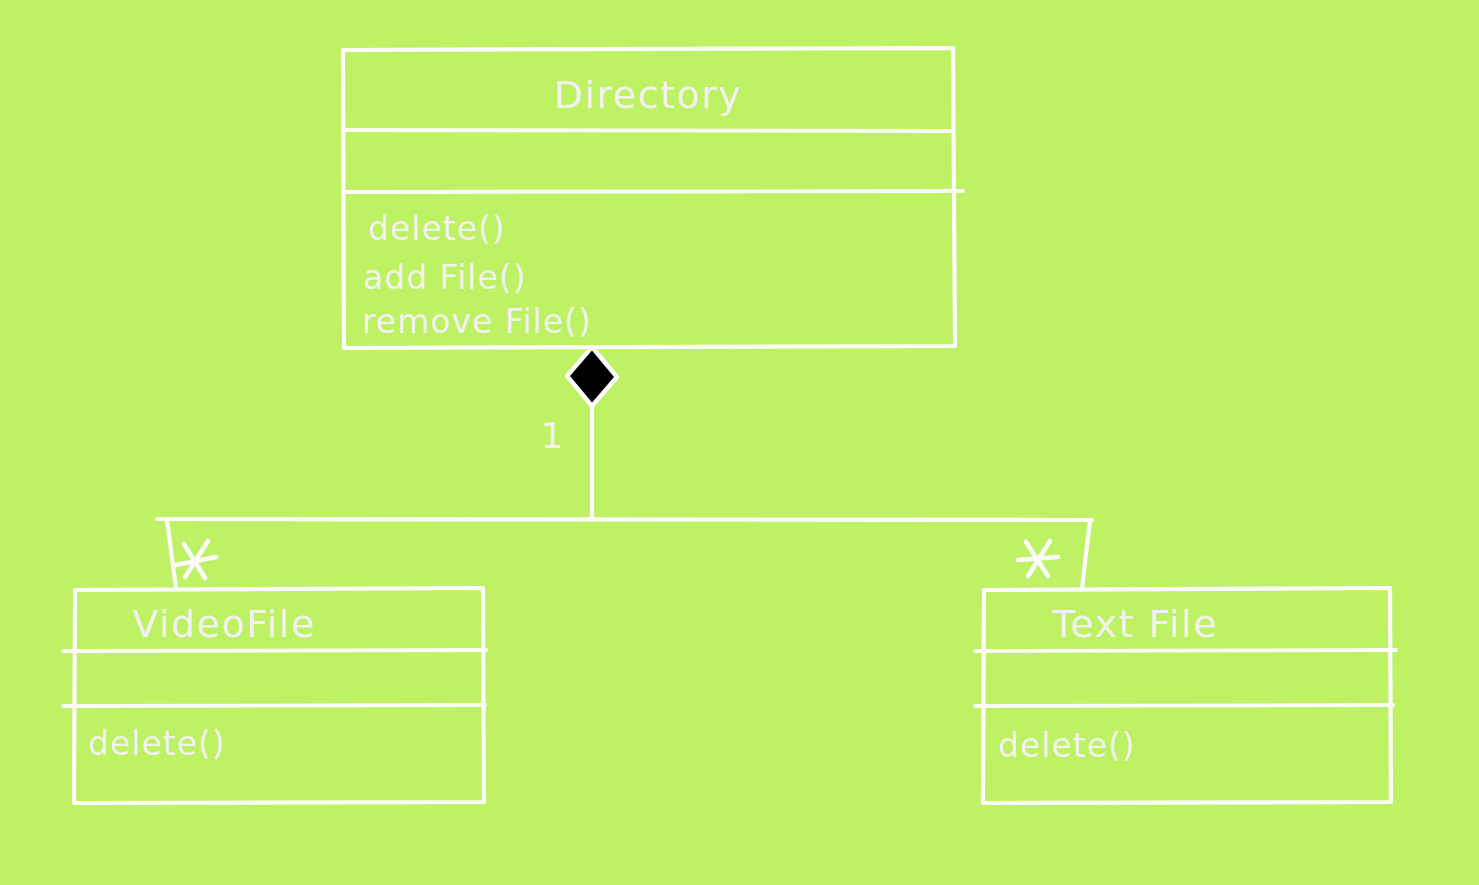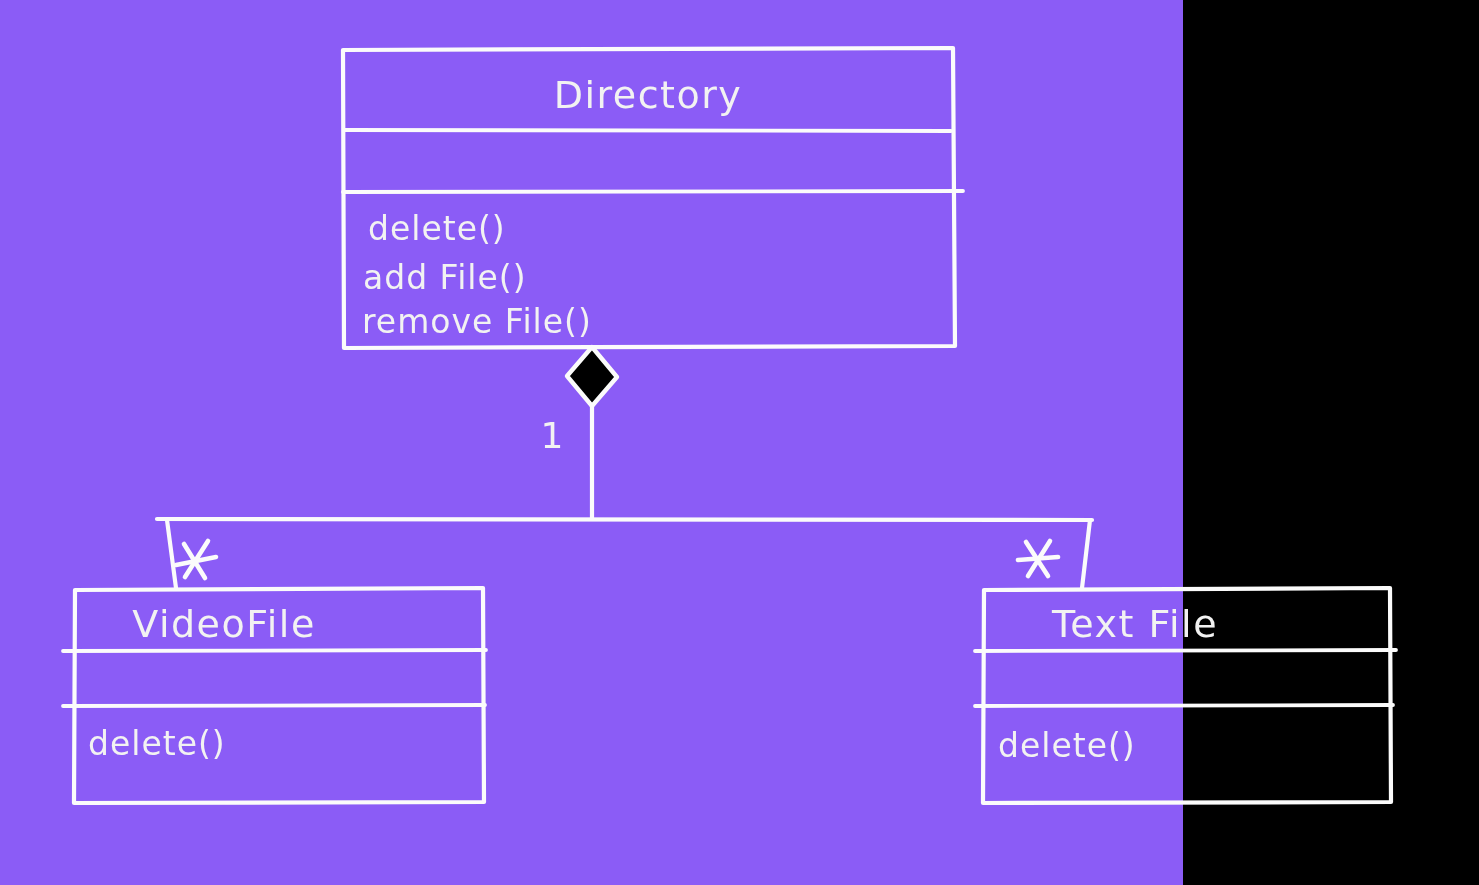--- a/index.html
+++ b/index.html
@@ -9,23 +9,23 @@
     background: #000000;
   }
   body {
     width: 1479px;
     height: 885px;
     overflow: hidden;
     font-family: "DejaVu Sans", sans-serif;
   }
   #canvas-root {
     position: relative;
-    width: 1183px;
+    width: 1479px;
     height: 885px;
-    background: #8b5cf6;
+    background: #bef264;
   }
   #diagram-svg {
     position: absolute;
     left: 0;
     top: 0;
     width: 1479px;
     height: 885px;
   }
   .uml-text {
     fill: #f2f2f2;

